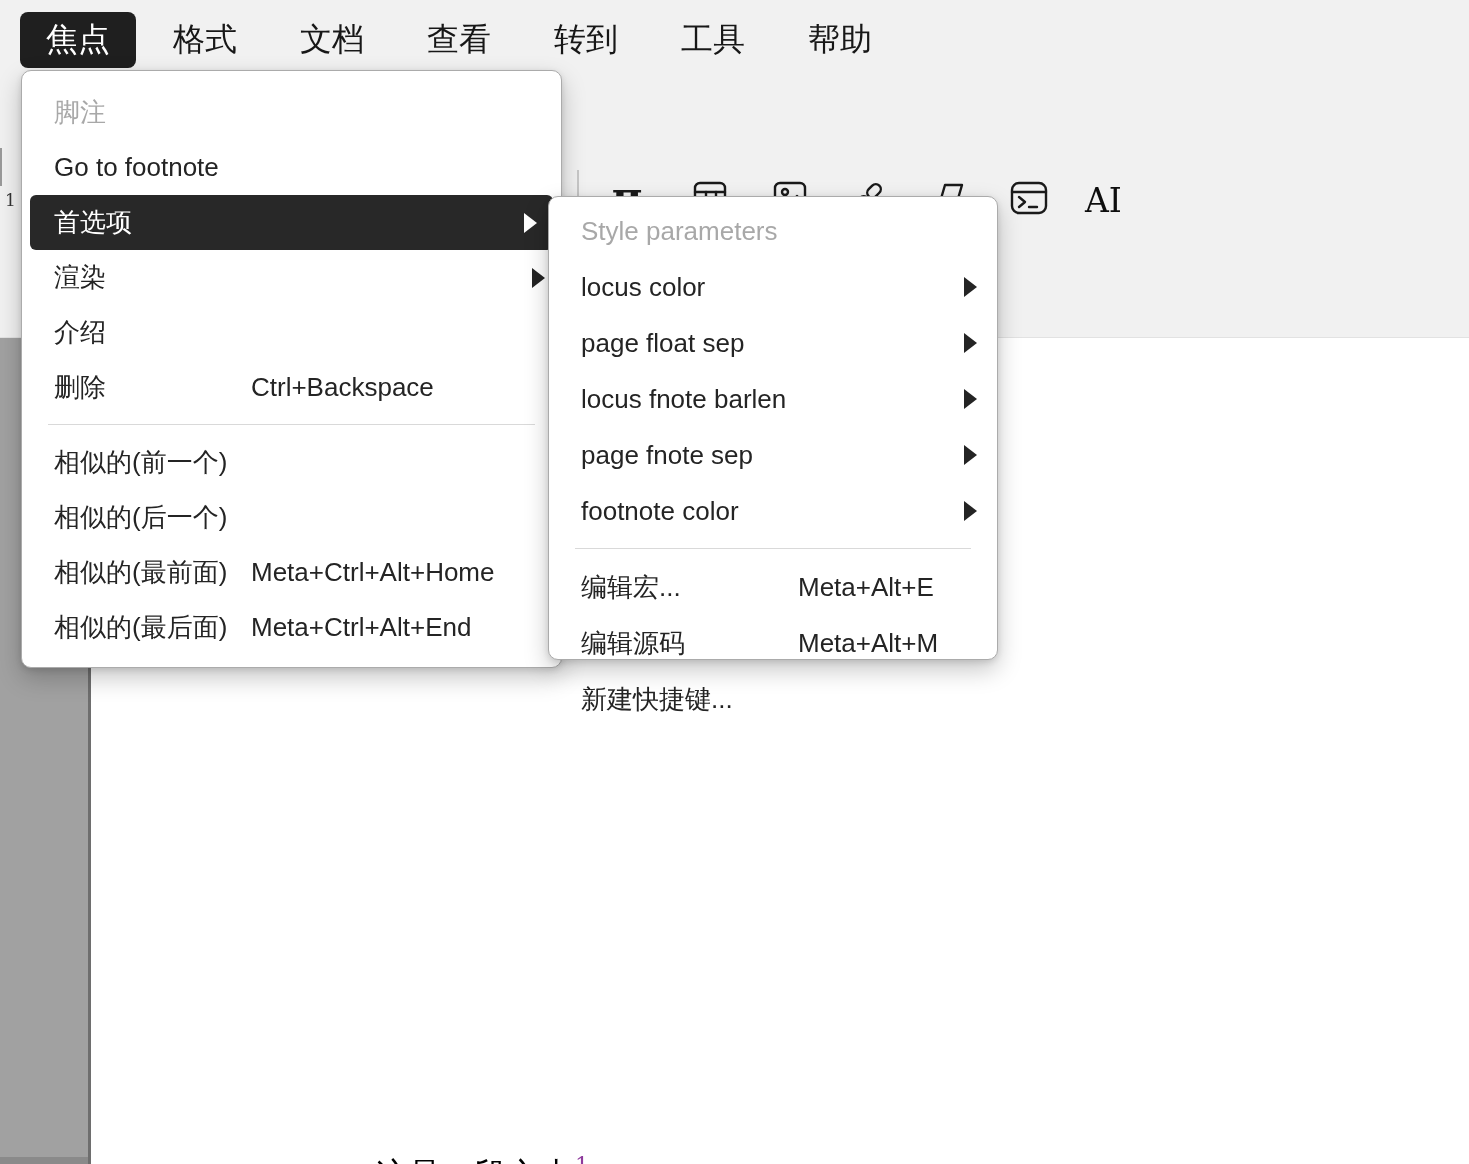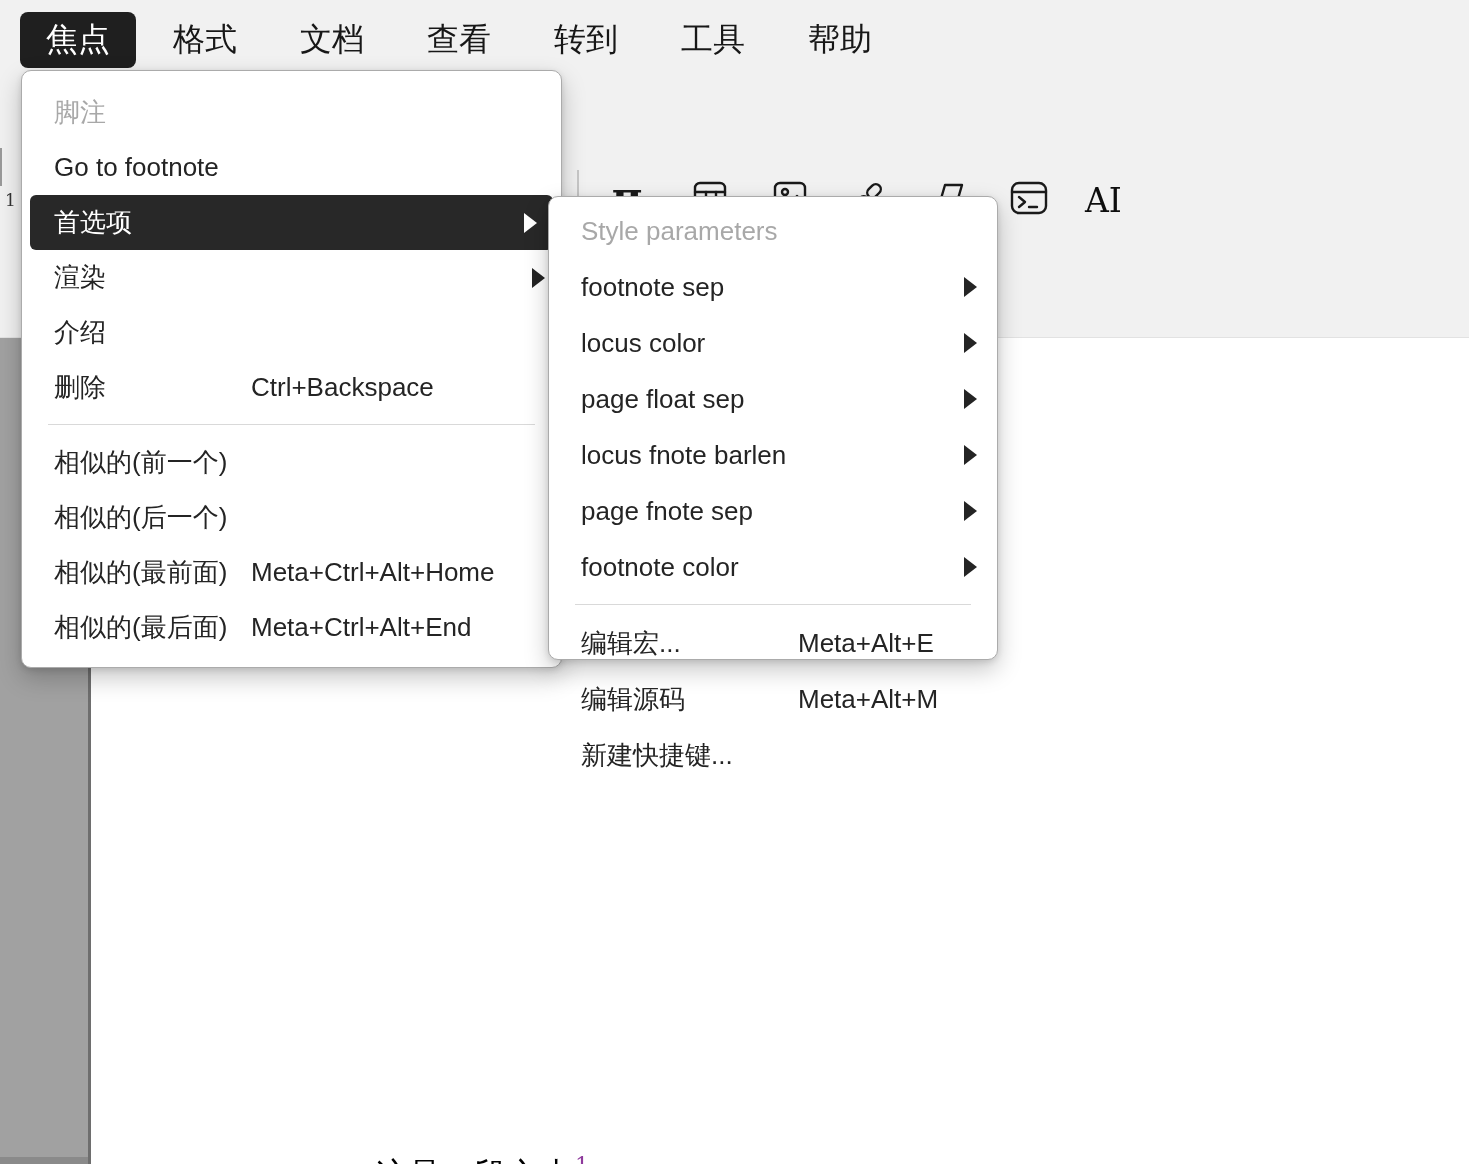--- a/index.html
+++ b/index.html
@@ -205,25 +205,20 @@
       </div>
   </div>
 
   <div class="menu-panel style-submenu">
     <div class="menu-list">
         <div class="menu-item header">
     <span>Style parameters</span>
 
   </div>
         <div class="menu-item">
-    <span>footnote sep</span>
-
-    <span class="menu-arrow"></span>
-  </div>
-        <div class="menu-item">
     <span>locus color</span>
 
     <span class="menu-arrow"></span>
   </div>
         <div class="menu-item">
     <span>page float sep</span>
 
     <span class="menu-arrow"></span>
   </div>
         <div class="menu-item">

